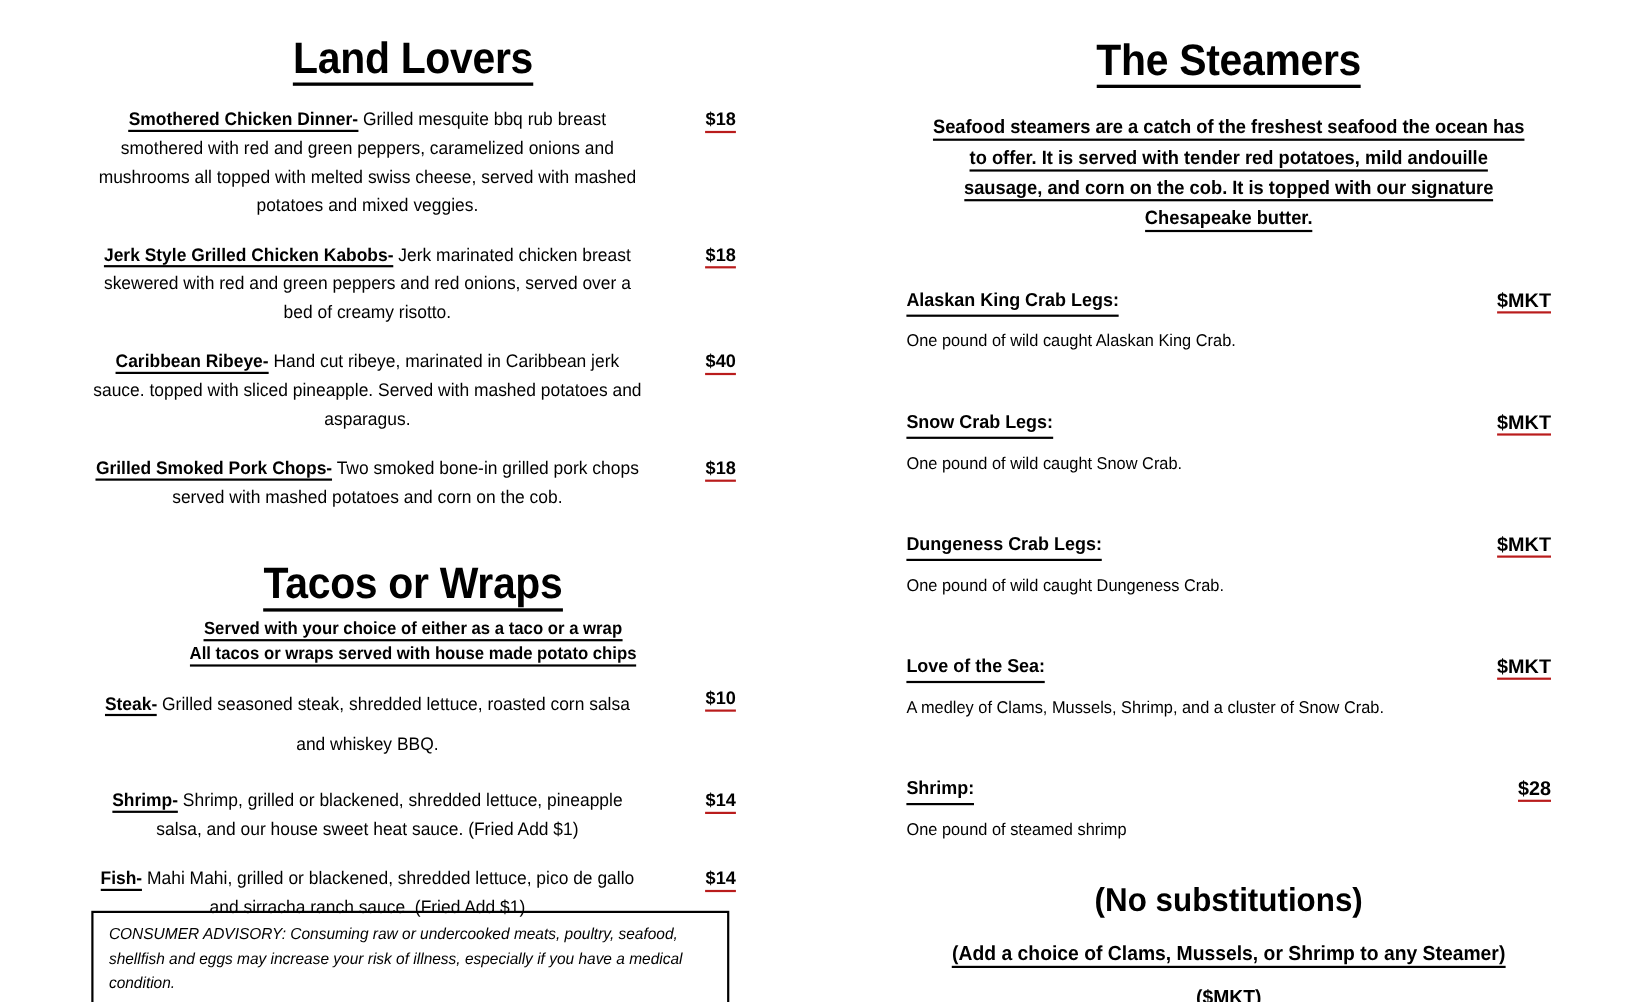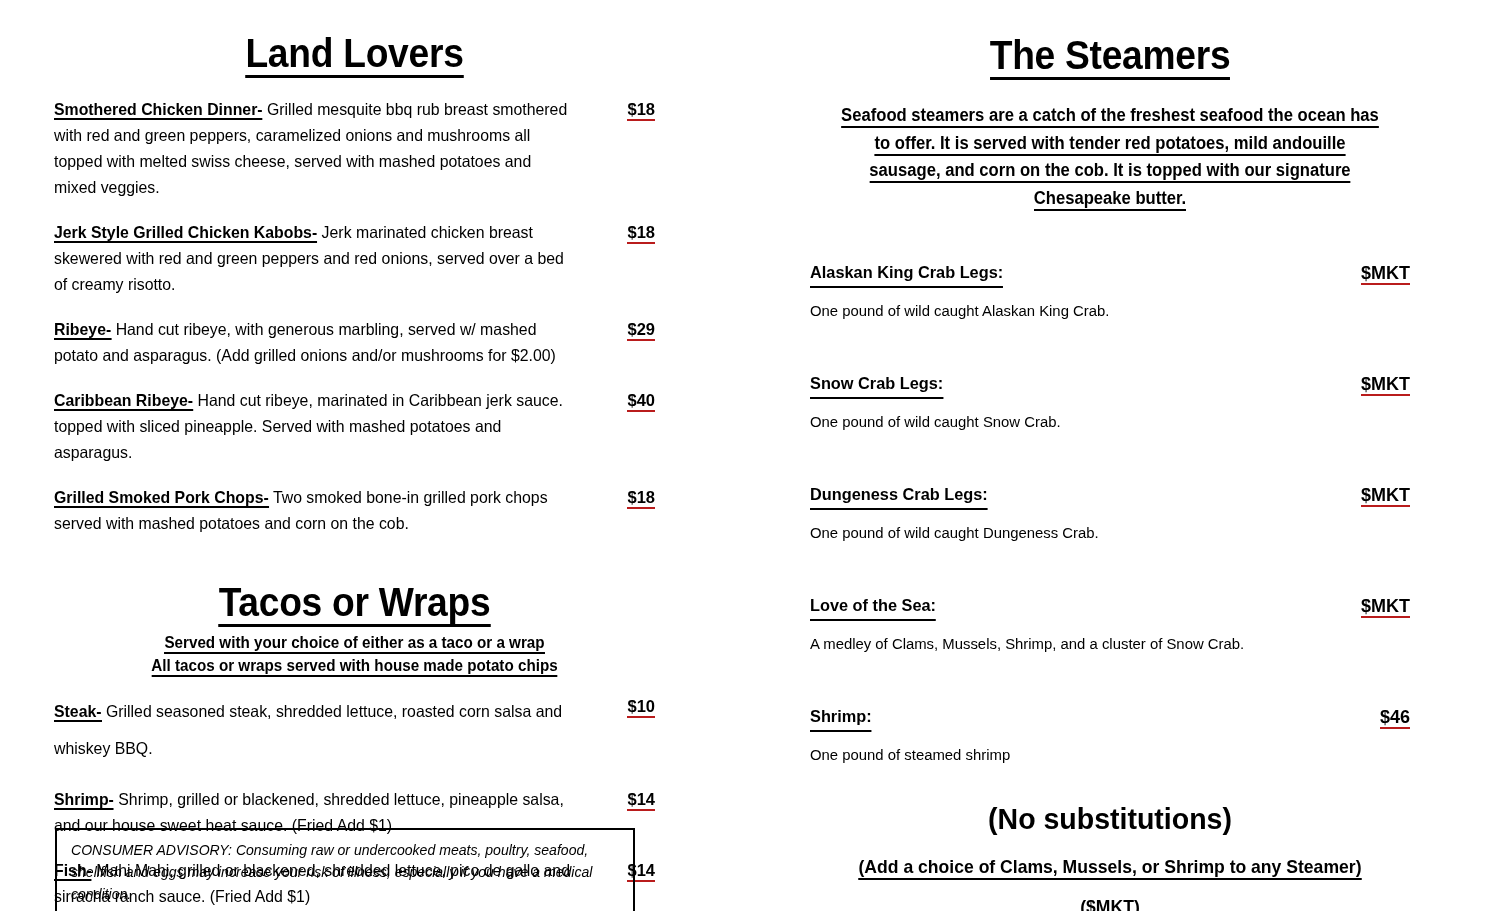--- a/index.html
+++ b/index.html
@@ -20,21 +20,21 @@
     position: absolute;
     inset: 0;
     display: flex;
   }
 
   .column {
     position: relative;
     height: 100%;
     box-sizing: border-box;
   }
-  .col-left  { width: 750px; padding: 0 95px 0 54px; }
+  .col-left  { width: 750px; padding: 0 95px 0 54px; margin-left: 28px; }
   .col-right { width: 750px; padding: 0 90px 0 60px; }
 
   
   .section-title {
     text-align: center;
     font-size: 40px;
     font-weight: bold;
     letter-spacing: -0.3px;
     line-height: 1.05;
     margin: 0;
@@ -72,21 +72,21 @@
     font-size: 16px;
     font-weight: bold;
     line-height: 22.5px;
     margin-top: 5px;
     transform: scaleX(0.95);
     transform-origin: center;
   }
   .sub-lines .u { border-bottom: 2px solid #000; display: inline-block; line-height: 19px; }
 
   
-  .items { margin-top: 18px; }
+  .items { margin-top: 18px; text-align: center; }
 
   .item {
     position: relative;
     margin-bottom: 19px;
   }
   .item-body {
     font-size: 16.5px;
     line-height: 26px;
     padding-right: 62px;
     transform: scaleX(0.96);
@@ -207,28 +207,20 @@
 
       <div class="item">
         <div class="item-body">
           <span class="item-name">Jerk Style Grilled Chicken Kabobs-</span><span class="item-desc"> Jerk marinated chicken breast skewered with red and green peppers and red onions, served over a bed of creamy risotto.</span>
         </div>
         <div class="price">
           <span>$18</span>
         </div>
       </div>
 
-      <div class="item">
-        <div class="item-body">
-          <span class="item-name">Ribeye-</span><span class="item-desc"> Hand cut ribeye, with generous marbling, served w/ mashed potato and asparagus. (Add grilled onions and/or mushrooms for $2.00)</span>
-        </div>
-        <div class="price">
-          <span>$29</span>
-        </div>
-      </div>
 
       <div class="item">
         <div class="item-body">
           <span class="item-name">Caribbean Ribeye-</span><span class="item-desc"> Hand cut ribeye, marinated in Caribbean jerk sauce. topped with sliced pineapple. Served with mashed potatoes and asparagus.</span>
         </div>
         <div class="price">
           <span>$40</span>
         </div>
       </div>
 
@@ -332,21 +324,21 @@
         <div class="steamer-name">Love of the Sea:</div>
         <div class="price">
           <span>$MKT</span>
         </div>
         <div class="steamer-desc">A medley of Clams, Mussels, Shrimp, and a cluster of Snow Crab.</div>
       </div>
 
       <div class="steamer">
         <div class="steamer-name">Shrimp:</div>
         <div class="price">
-          <span>$46</span>
+          <span>$28</span>
         </div>
         <div class="steamer-desc">One pound of steamed shrimp</div>
       </div>
 
     </div>
 
     <div class="no-subs">(No substitutions)</div>
 
     <div class="foot-note">
       <span class="u">(Add a choice of Clams, Mussels, or Shrimp to any Steamer)</span>

